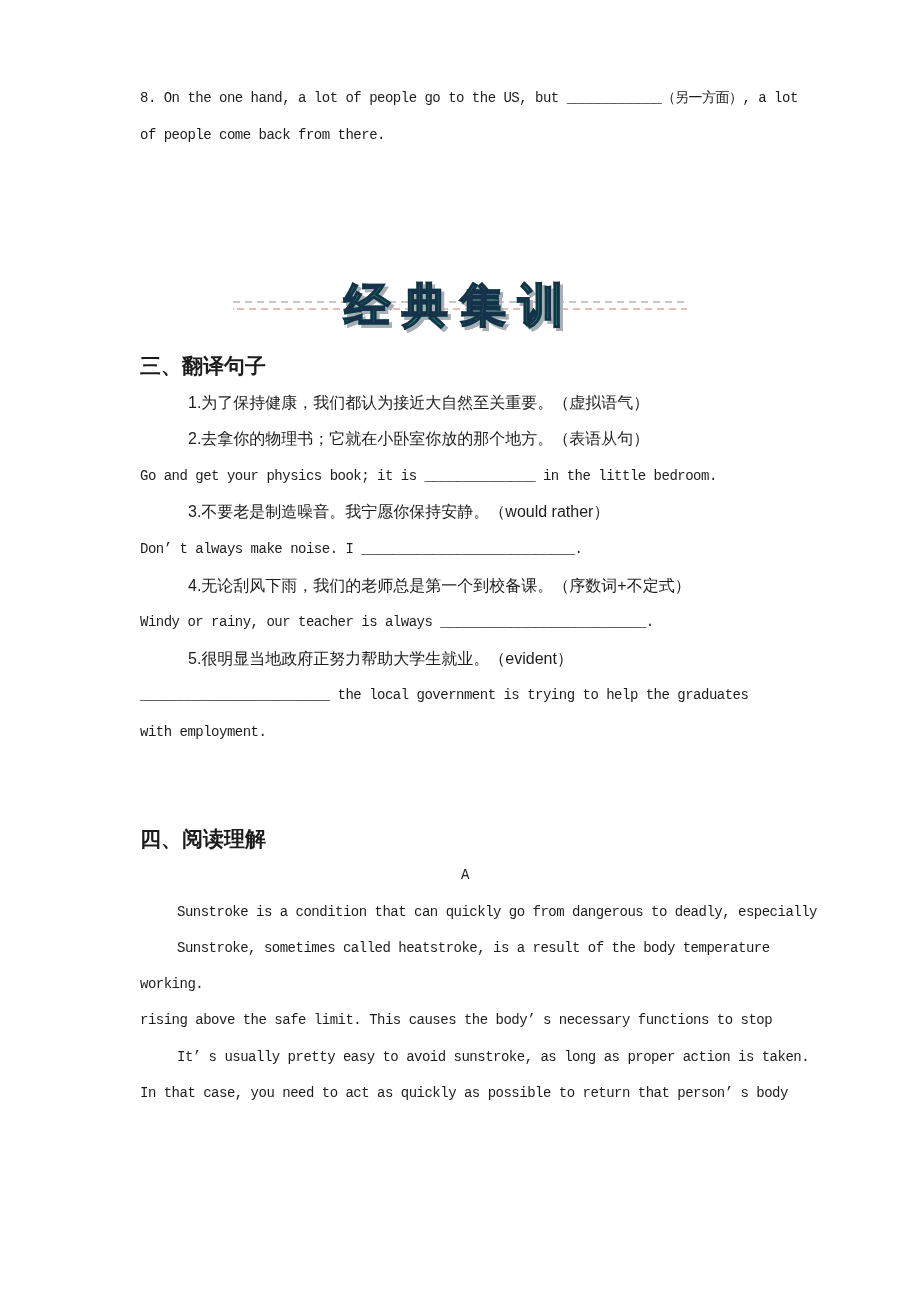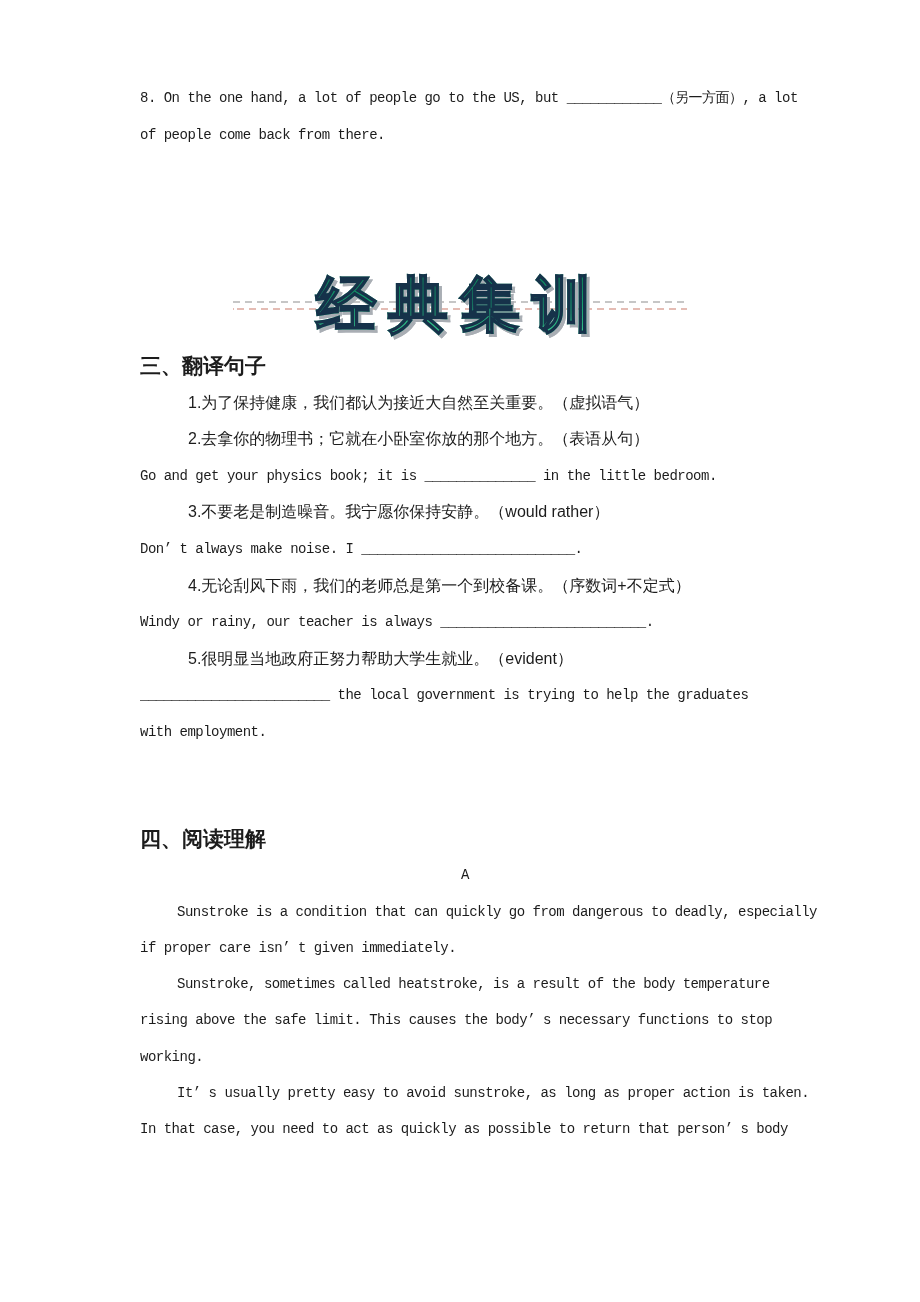--- a/index.html
+++ b/index.html
@@ -71,21 +71,21 @@
       repeating-linear-gradient(to right, #c6c6c6 0 7px, rgba(0,0,0,0) 7px 12px),
       repeating-linear-gradient(to right, #e4bcb4 0 7px, rgba(0,0,0,0) 7px 12px);
     background-size: auto 2px, auto 2px;
     background-position: 0 0, 4px 7px;
     background-repeat: repeat-x, repeat-x;
   }
   .banner-title {
     position: relative;
     text-align: center;
     font-family: "Liberation Sans", "DejaVu Sans", sans-serif;
-    font-size: 60px;
+    font-size: 46px;
     font-weight: bold;
     letter-spacing: 12px;
     line-height: 66px;
     background: linear-gradient(180deg, #0c7a56 0%, #16a371 45%, #3ecf93 100%);
     -webkit-background-clip: text;
     background-clip: text;
     color: transparent;
     -webkit-text-stroke: 1.5px #16324a;
     filter: drop-shadow(3px 3px 0 #a9aeb4);
   }
@@ -114,19 +114,18 @@
   <div class="en-line">Windy or rainy, our teacher is always __________________________.</div>
   <div class="cn-line">5.很明显当地政府正努力帮助大学生就业。（evident）</div>
   <div class="en-line">________________________ the local government is trying to help the graduates</div>
   <div class="en-line">with employment.</div>
 </div>
 
 <div class="sec section4">
   <div class="sec-heading">四、阅读理解</div>
   <div class="en-line centered">A</div>
   <div class="en-line indent">Sunstroke is a condition that can quickly go from dangerous to deadly, especially</div>
-  <div class="en-line">if proper care isn’ t given immediately.</div>
   <div class="en-line indent">Sunstroke, sometimes called heatstroke, is a result of the body temperature</div>
+  <div class="en-line">working.</div>
   <div class="en-line">rising above the safe limit. This causes the body’ s necessary functions to stop</div>
-  <div class="en-line">working.</div>
   <div class="en-line indent">It’ s usually pretty easy to avoid sunstroke, as long as proper action is taken.</div>
   <div class="en-line">In that case, you need to act as quickly as possible to return that person’ s body</div>
 </div>
 
 </body></html>

